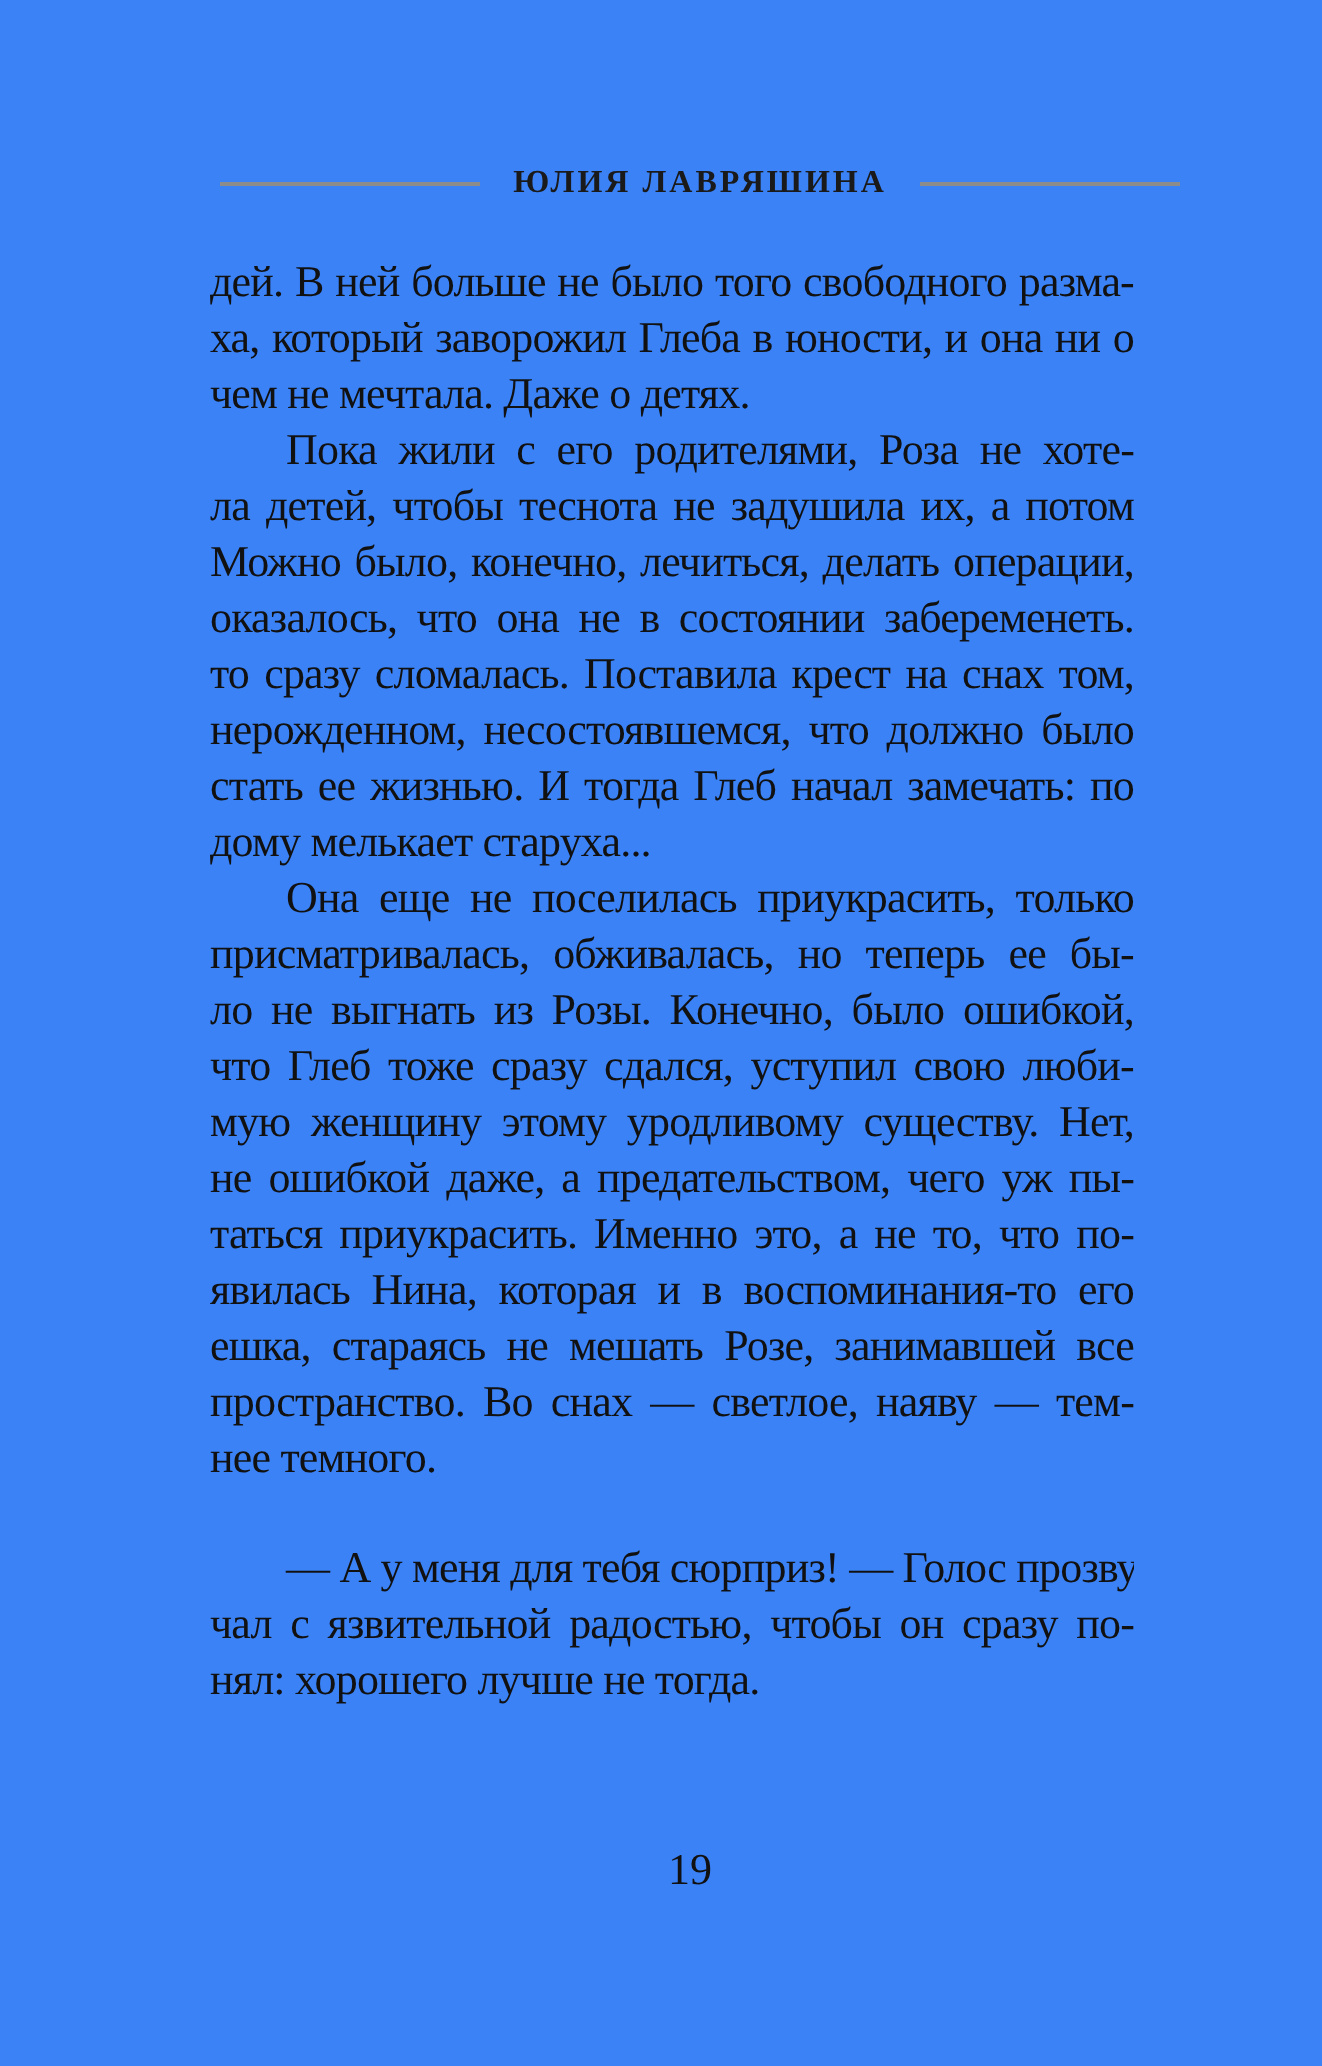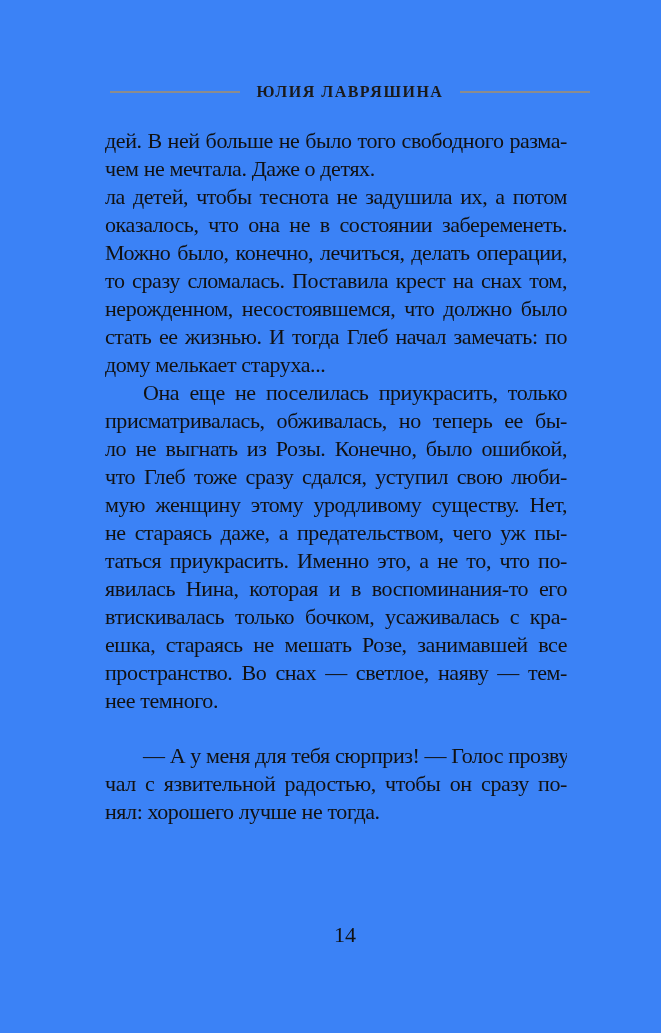--- a/index.html
+++ b/index.html
@@ -83,47 +83,48 @@
 
   <div class="header">
     <span class="rule"></span>
     <span class="author">ЮЛИЯ ЛАВРЯШИНА</span>
     <span class="rule"></span>
   </div>
 
   <div class="text-block" id="text-block">
       <div class="paragraph">
         <div class="line">дей. В ней больше не было того свободного разма-</div>
+        <div class="line">ха, который заворожил Глеба в юности, и она ни о</div>
         <div class="line last">чем не мечтала. Даже о детях.</div>
       </div>
       <div class="paragraph">
+        <div class="line indent">Пока жили с его родителями, Роза не хоте-</div>
         <div class="line">ла детей, чтобы теснота не задушила их, а потом</div>
+        <div class="line">Можно было, конечно, лечиться, делать операции,</div>
         <div class="line">оказалось, что она не в состоянии забеременеть.</div>
-        <div class="line">Можно было, конечно, лечиться, делать операции,</div>
         <div class="line">то сразу сломалась. Поставила крест на снах том,</div>
         <div class="line">нерожденном, несостоявшемся, что должно было</div>
         <div class="line">стать ее жизнью. И тогда Глеб начал замечать: по</div>
         <div class="line last">дому мелькает старуха...</div>
       </div>
       <div class="paragraph">
         <div class="line indent">Она еще не поселилась приукрасить, только</div>
         <div class="line">присматривалась, обживалась, но теперь ее бы-</div>
         <div class="line">ло не выгнать из Розы. Конечно, было ошибкой,</div>
         <div class="line">что Глеб тоже сразу сдался, уступил свою люби-</div>
         <div class="line">мую женщину этому уродливому существу. Нет,</div>
-        <div class="line">не стараясь даже, а предательством, чего уж пы-</div>
+        <div class="line">не ошибкой даже, а предательством, чего уж пы-</div>
         <div class="line">таться приукрасить. Именно это, а не то, что по-</div>
         <div class="line">явилась Нина, которая и в воспоминания-то его</div>
-        <div class="line">втискивалась только бочком, усаживалась с кра-</div>
         <div class="line">ешка, стараясь не мешать Розе, занимавшей все</div>
         <div class="line">пространство. Во снах — светлое, наяву — тем-</div>
         <div class="line last">нее темного.</div>
       </div>
       <div class="paragraph space-before">
         <div class="line indent">— А у меня для тебя сюрприз! — Голос прозву-</div>
         <div class="line">чал с язвительной радостью, чтобы он сразу по-</div>
         <div class="line last">нял: хорошего лучше не тогда.</div>
       </div>
     </div>
 
-  <div class="page-number">14</div>
+  <div class="page-number">19</div>
 
 </div>
 
 </body></html>

